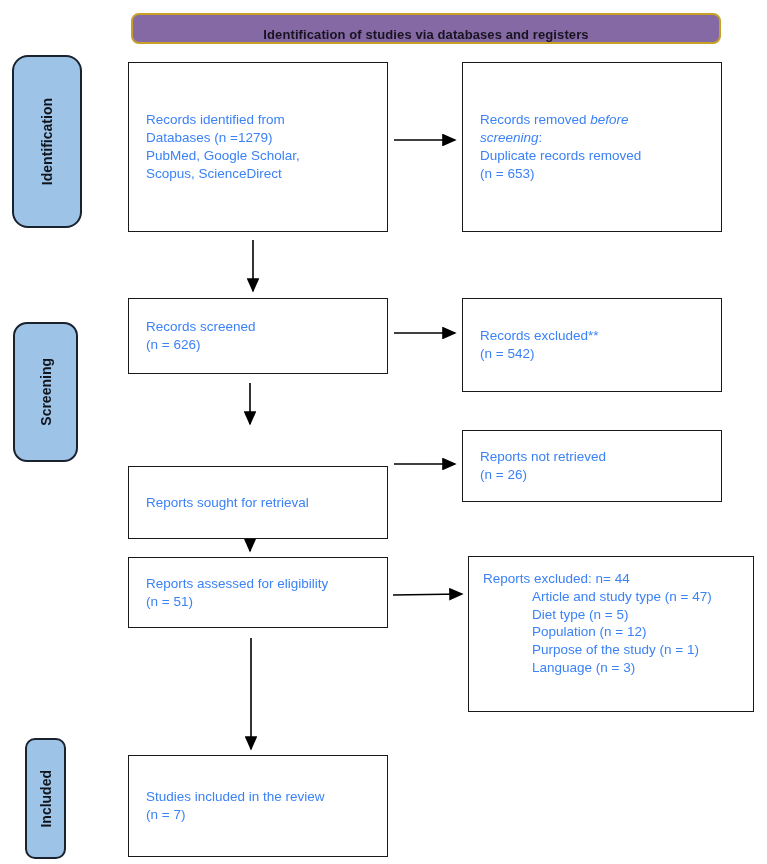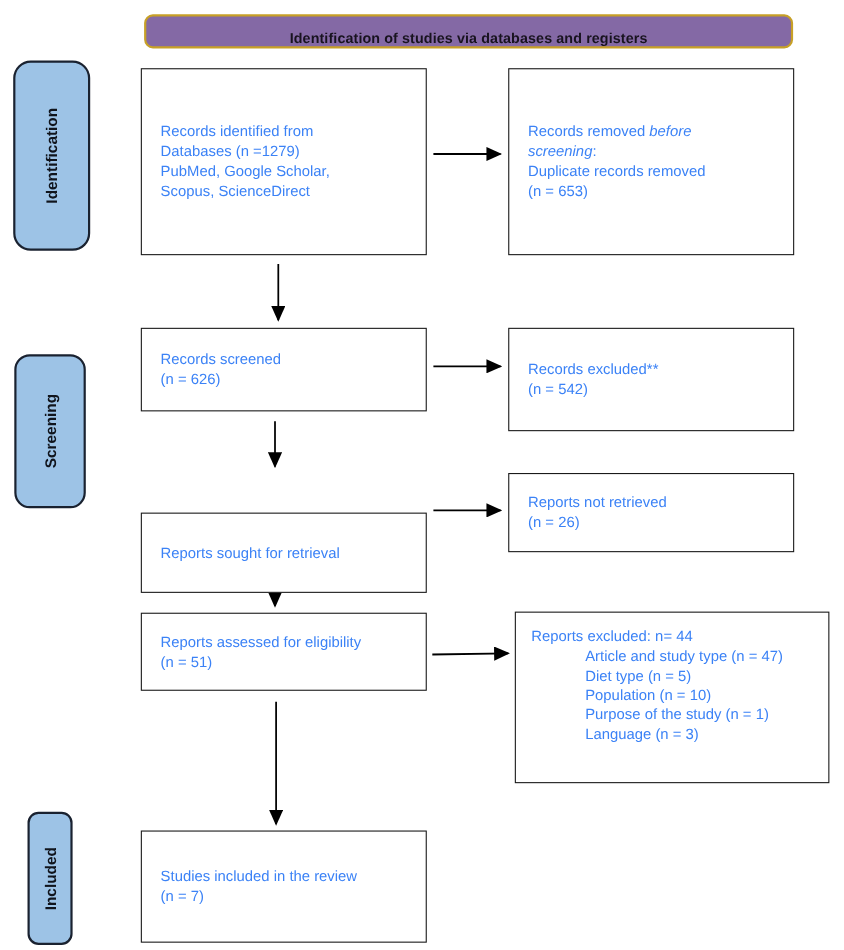--- a/index.html
+++ b/index.html
@@ -136,21 +136,21 @@
       <div>(n = 51)</div>
     </div>
   </div>
 
   <div class="box b8">
     <div class="box-text">
       <div>Reports excluded: n= 44</div>
       <div class="reasons">
         <div>Article and study type (n = 47)</div>
         <div>Diet type (n = 5)</div>
-        <div>Population (n = 10)</div>
+        <div>Population (n = 12)</div>
         <div>Purpose of the study (n = 1)</div>
         <div>Language (n = 3)</div>
       </div>
     </div>
   </div>
 
   <div class="box b9">
     <div class="box-text">
       <div>Studies included in the review</div>
       <div>(n = 7)</div>

